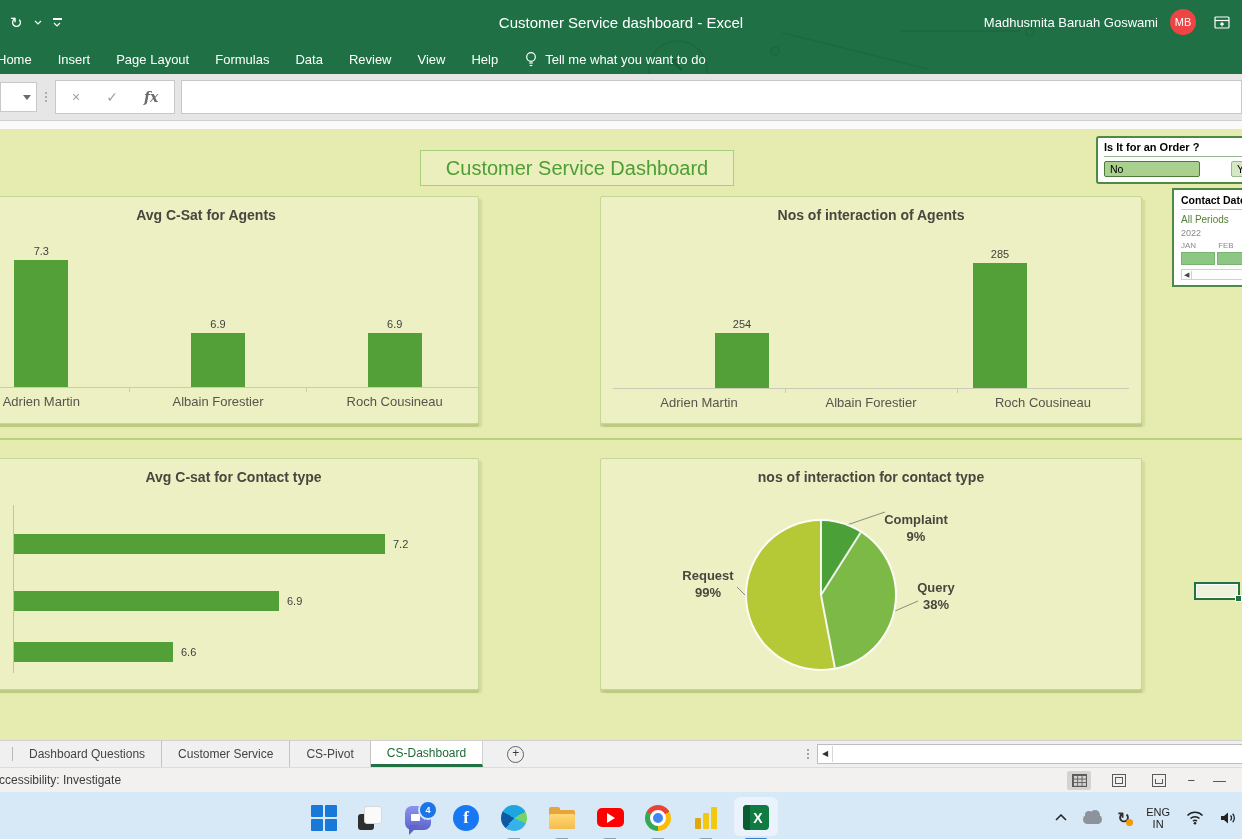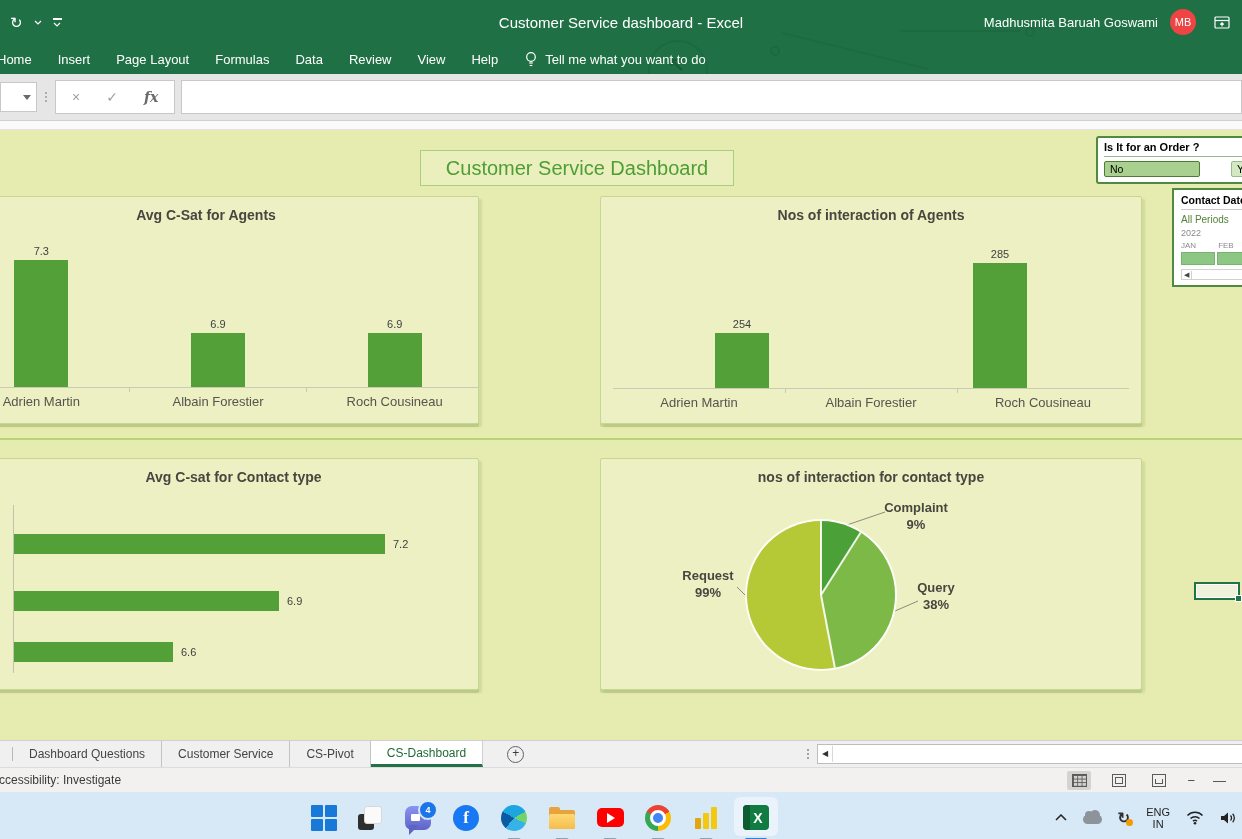--- a/index.html
+++ b/index.html
@@ -68,21 +68,21 @@
   .cat{flex:1;text-align:center;}
   #plot2{position:absolute;left:24px;top:46px;width:450px;height:172px;}
   .vaxis{position:absolute;left:0;top:0;bottom:4px;width:1px;background:#c2c2ae;}
   .hrow{position:absolute;left:1px;display:flex;align-items:center;height:20px;}
   .hbar{height:20px;}
   .hrow .dlabel{margin:0 0 0 8px;}
   
   #pie{position:absolute;left:146px;top:62px;width:148px;height:148px;border-radius:50%;box-shadow:0 0 0 2px rgba(255,255,255,.85);}
   .psep{position:absolute;left:calc(50% - 1px);bottom:50%;width:2px;height:74px;background:rgba(255,255,255,.9);transform-origin:bottom center;}
   .pie-label{position:absolute;text-align:center;font-weight:bold;color:#474740;font-size:13px;line-height:17px;}
-  .lab-complaint{left:255px;top:40px;width:120px;}
+  .lab-complaint{left:255px;top:52px;width:120px;}
   .lab-query{left:285px;top:120px;width:100px;}
   .lab-request{left:57px;top:108px;width:100px;}
   .leaders{position:absolute;left:0;top:0;pointer-events:none;}
   
   .selcell{position:absolute;left:1194px;top:452px;width:42px;height:14px;background:#eef2da;border:2px solid #217346;box-shadow:inset 0 0 0 1px #fff;}
   .selcell::after{content:"";position:absolute;right:-4px;bottom:-4px;width:5px;height:5px;background:#217346;border:1px solid #fff;}
   
   .tabbar{position:relative;height:26px;background:#f0f0f0;border-top:1px solid #d0d0d0;display:flex;align-items:stretch;font-size:12px;color:#444;}
   .tab-divider{width:1px;background:#b9b9b9;margin:6px 0 6px 12px;}
   .sheet-tab{display:flex;align-items:center;padding:0 16px;border-right:1px solid #c4c4c4;white-space:nowrap;}

